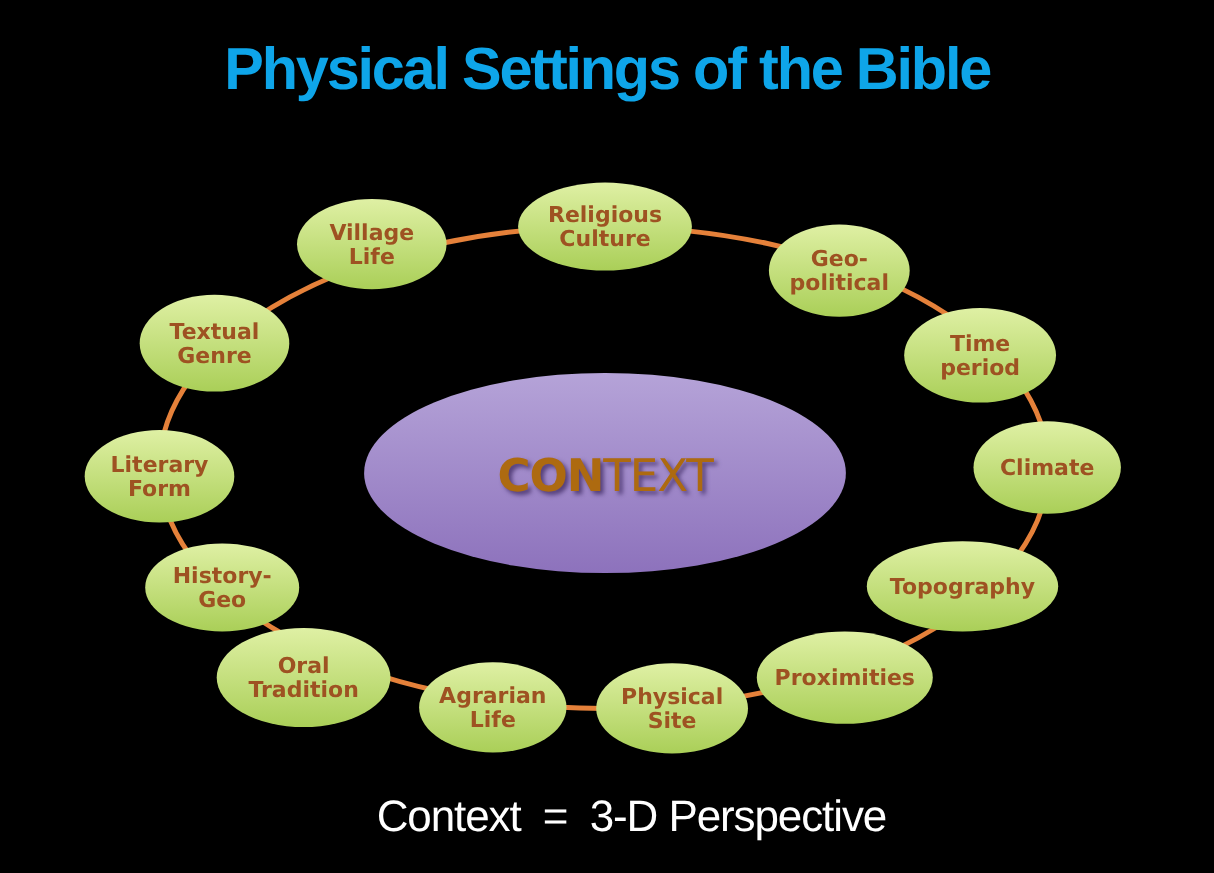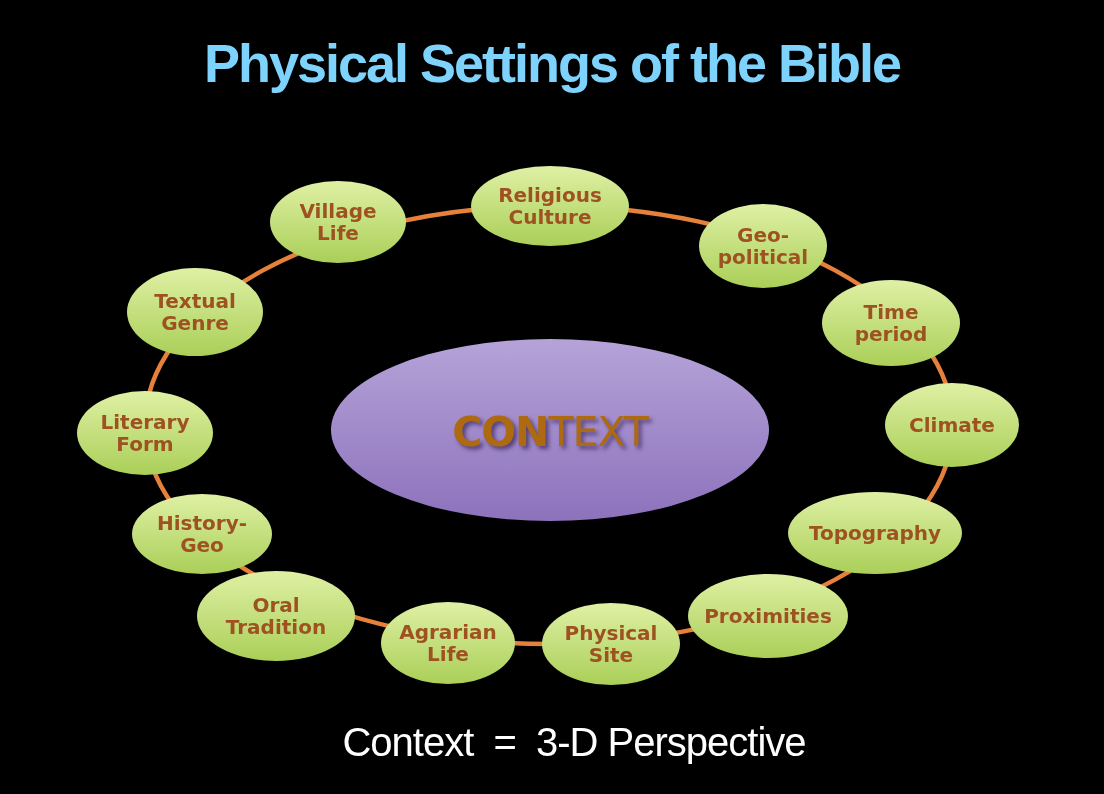--- a/index.html
+++ b/index.html
@@ -11,21 +11,21 @@
   }
   .stage {
     position: relative;
     width: 1104px; height: 794px;
     background: #000;
   }
   .title {
     position: absolute;
     top: 34px; left: 0; width: 100%;
     text-align: center;
-    color: #7dd3fc;
+    color: #0ea5e9;
     font-family: "Liberation Sans", sans-serif;
     font-weight: bold;
     font-size: 54px;
     letter-spacing: -2px;
     line-height: 1.1;
   }
   .caption {
     position: absolute;
     top: 720px; left: 0; width: 100%;
     text-align: center;

